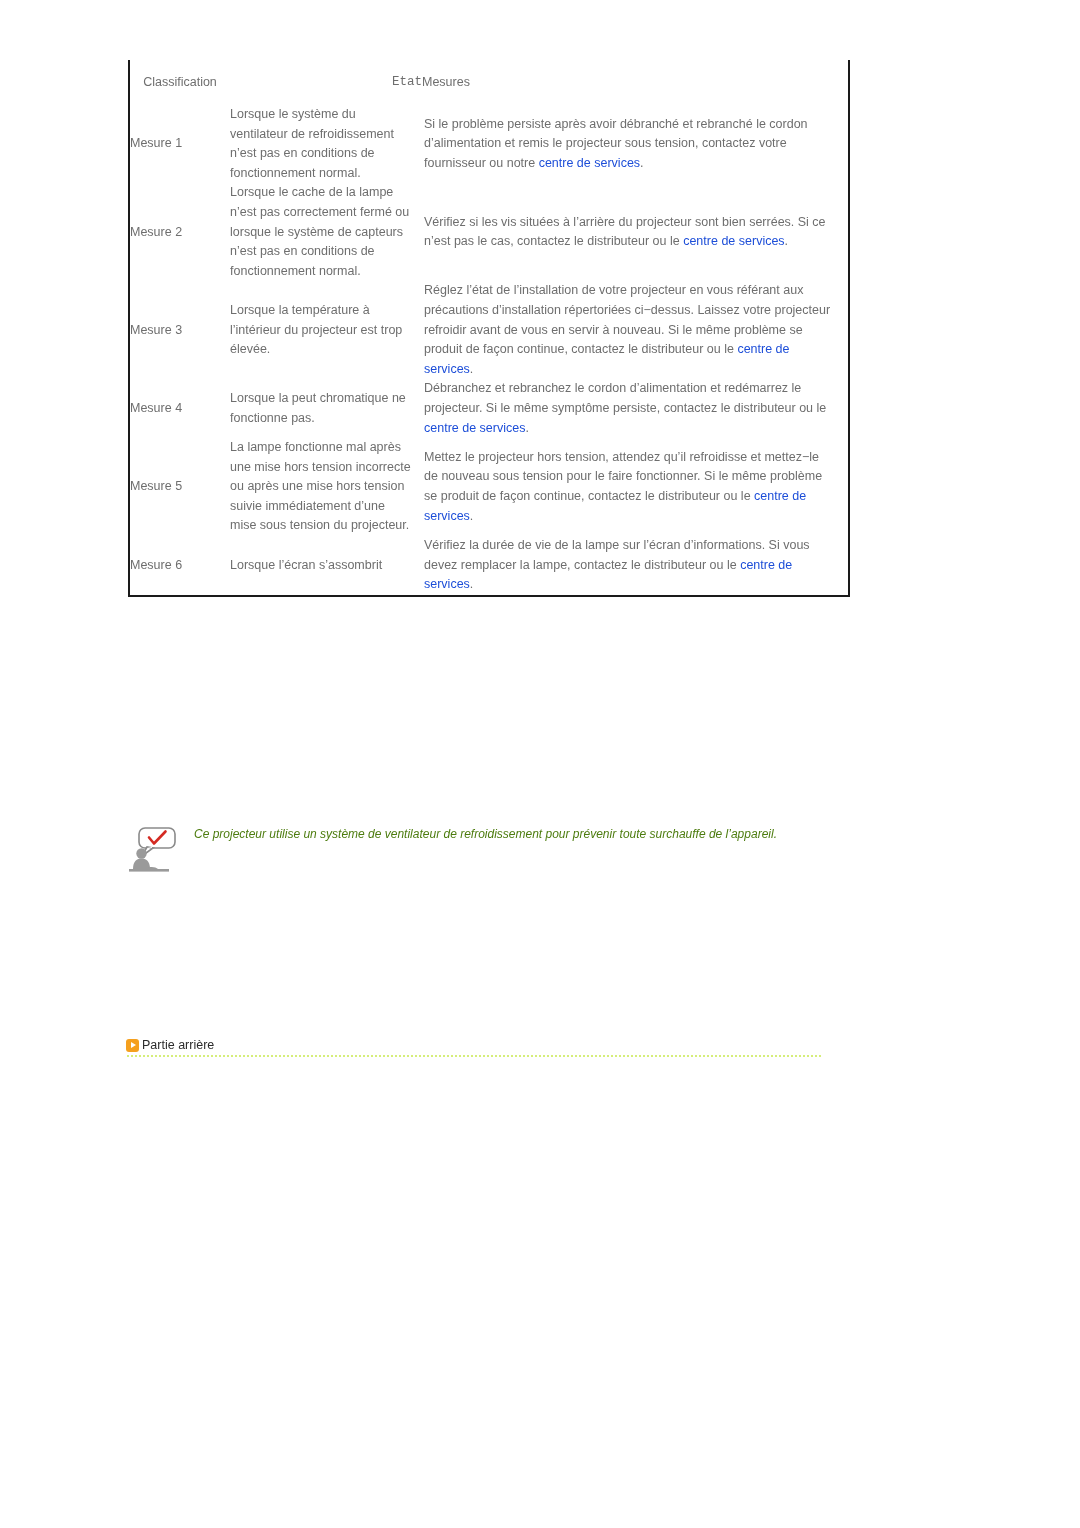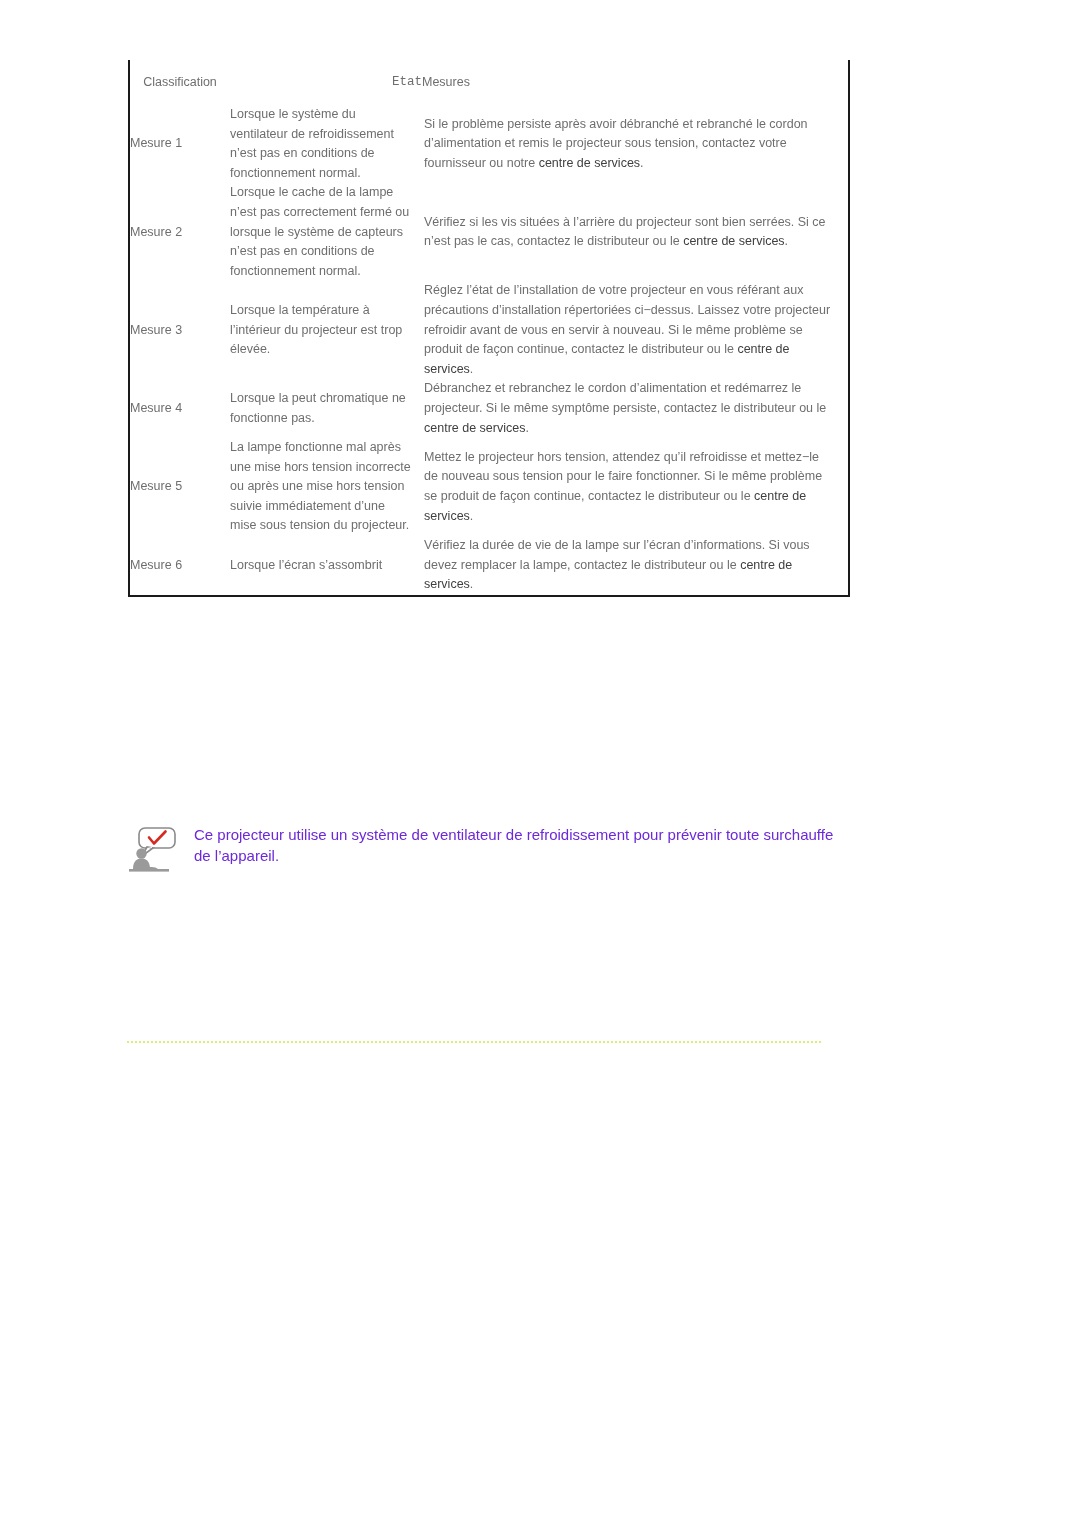--- a/index.html
+++ b/index.html
@@ -75,42 +75,43 @@
   tbody td.c-meas {
     text-align: left;
     padding-left: 2px;
     padding-right: 12px;
   }
   tbody tr td {
     padding-top: 9px;
     padding-bottom: 9px;
   }
   .link {
-    color: #404040;
+    color: #1d4ed8;
   }
 
   
   .note {
     position: absolute;
     left: 128px;
     top: 824px;
     width: 718px;
     display: flex;
     align-items: flex-start;
   }
   .note-icon {
     width: 58px;
     flex: 0 0 58px;
     padding-top: 2px;
   }
   .note-text {
-    font-size: 15px;
+    font-size: 12px;
     line-height: 21px;
-    color: #6d28d9;
+    color: #4d7c0f;
     padding-left: 8px;
+    font-style: italic;
   }
   .note-text p {
     margin: 0;
   }
 
   
   .section {
     position: absolute;
     left: 126px;
     top: 1038px;
@@ -223,14 +224,18 @@
       <path d="M20 41.5 C25 40.5 28 41.5 30 43 L20 43 Z" fill="#9a9a9a"></path>
       <rect x="1" y="43" width="40" height="2.6" fill="#9a9a9a"></rect>
     </svg>
   </div>
   <div class="note-text">
     <p>Ce projecteur utilise un système de ventilateur de refroidissement pour prévenir toute surchauffe de l’appareil.</p>
   </div>
 </div>
 
 <div class="section">
+  <div class="section-head">
+    <span class="section-arrow"></span>
+    <span class="section-title">Partie arrière</span>
+  </div>
   <div class="section-rule"></div>
 </div>
 
 </body></html>

